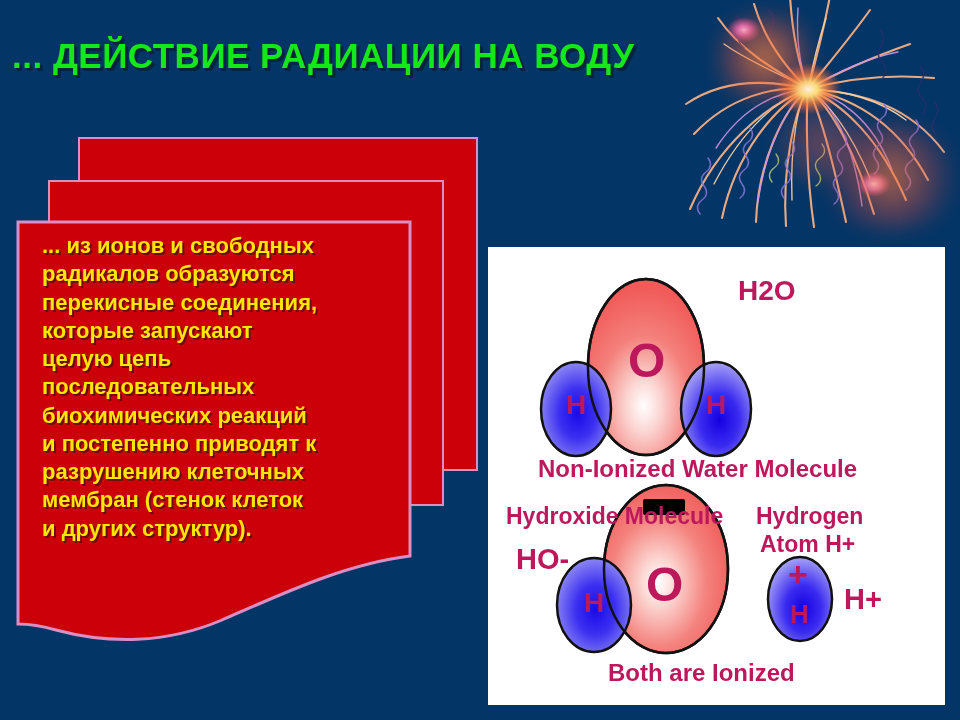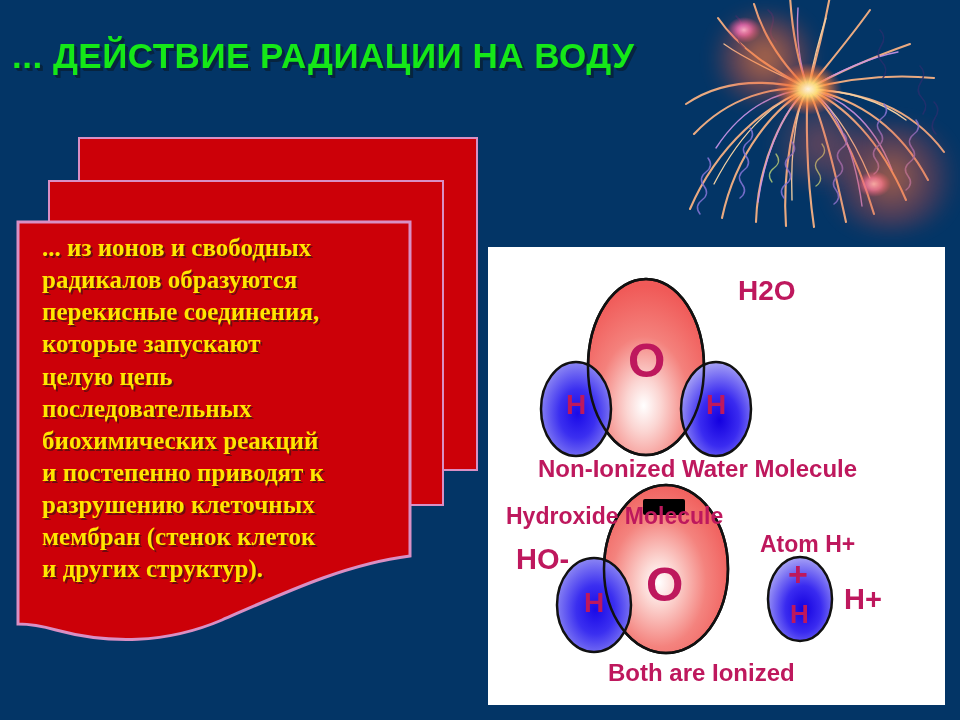--- a/index.html
+++ b/index.html
@@ -75,27 +75,27 @@
     width: 396px;
     height: 426px;
   }
   #card-front-wrap svg { display: block; }
 
   #body-text {
     position: absolute;
     left: 42px;
     top: 232px;
     width: 360px;
-    font-size: 25px;
+    font-size: 22px;
     font-weight: bold;
     line-height: 1.285;
     color: #ffe600;
     text-shadow: 2px 2px 0 #6b0b10;
     white-space: pre-line;
-    font-family: Liberation Serif, serif;
+    font-family: Liberation Sans, sans-serif;
   }
 
   
   #diagram {
     position: absolute;
     left: 488px;
     top: 247px;
     width: 457px;
     height: 458px;
     background: #ffffff;
@@ -280,20 +280,21 @@
     <div class="dlabel" style="left:78px; top:142px; font-size:28px;">H</div>
     <div class="dlabel" style="left:218px; top:142px; font-size:28px;">H</div>
     <div class="dlabel" style="left:250px; top:28px; font-size:28px;">H2O</div>
     <div class="dlabel" style="left:18px; top:256px; font-size:23px;">Hydroxide Molecule</div>
 
     <div class="dlabel" style="left:50px; top:208px; font-size:24px;">Non-Ionized Water Molecule</div>
     <div class="dlabel" style="left:28px; top:296px; font-size:29px;text-align:center;">HO-</div>
     <div class="dlabel" style="left:158px; top:310px; font-size:48px;">O</div>
     <div class="dlabel" style="left:96px; top:340px; font-size:28px;">H</div>
 
+    <div class="dlabel" style="left:268px; top:256px; font-size:23px;">Hydrogen</div>
     <div class="dlabel" style="left:272px; top:284px; font-size:23px;">Atom H+</div>
     <div class="dlabel" style="left:300px; top:308px; font-size:34px;">+</div>
     <div class="dlabel" style="left:302px; top:352px; font-size:26px;">H</div>
     <div class="dlabel" style="left:356px; top:336px; font-size:29px;">H+</div>
 
     <div class="dlabel" style="left:120px; top:412px; font-size:24px;">Both are Ionized</div>
   </div>
 
 </div>
 

